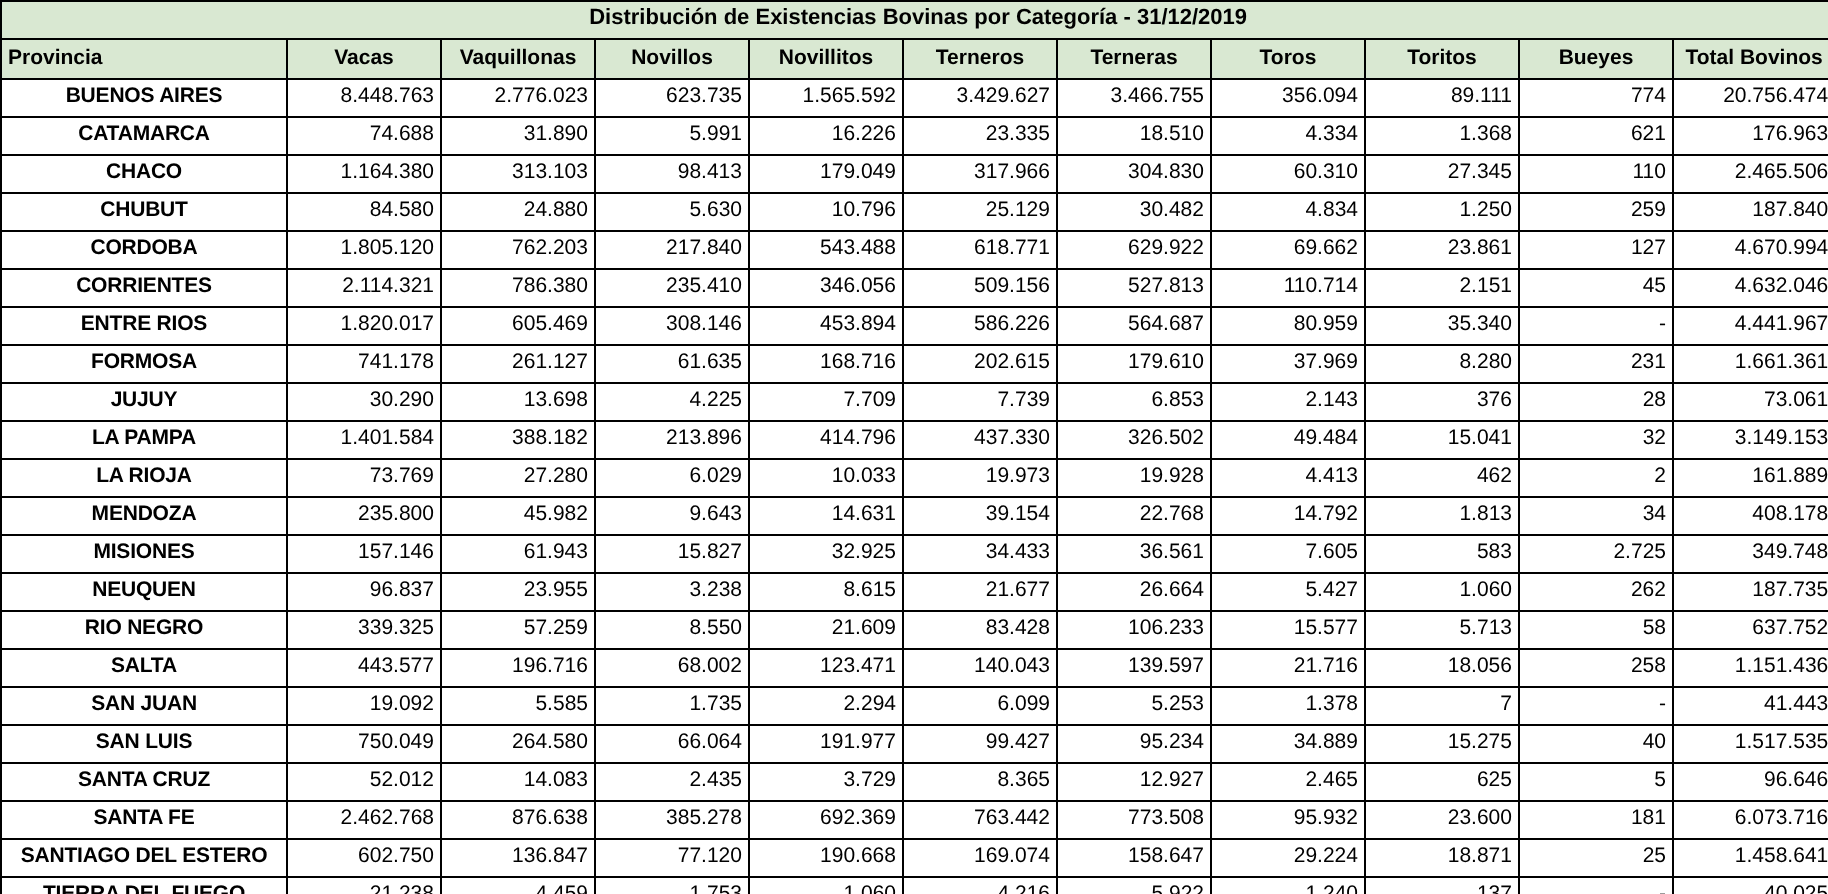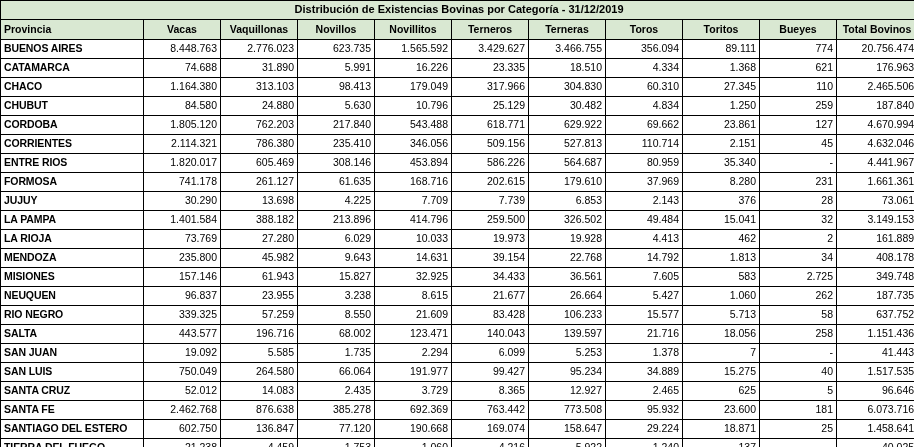--- a/index.html
+++ b/index.html
@@ -52,21 +52,21 @@
     margin-top: 36px;
   }
   th.h-num {
     text-align: center;
   }
   tr.data-row td {
     height: 16px;
     background: #ffffff;
   }
   td.prov {
-    text-align: left;
+    text-align: center;
     font-weight: bold;
     font-size: 10.5px;
     letter-spacing: -0.1px;
   }
   td.num {
     text-align: right;
     padding-right: 4px;
   }
   col.c-prov { width: 143px; }
   col.c-num  { width: 77px; }
@@ -225,21 +225,21 @@
           <td class="num">376</td>
           <td class="num">28</td>
           <td class="num">73.061</td>
         </tr>
         <tr class="data-row">
           <td class="prov">LA PAMPA</td>
           <td class="num">1.401.584</td>
           <td class="num">388.182</td>
           <td class="num">213.896</td>
           <td class="num">414.796</td>
-          <td class="num">259.500</td>
+          <td class="num">437.330</td>
           <td class="num">326.502</td>
           <td class="num">49.484</td>
           <td class="num">15.041</td>
           <td class="num">32</td>
           <td class="num">3.149.153</td>
         </tr>
         <tr class="data-row">
           <td class="prov">LA RIOJA</td>
           <td class="num">73.769</td>
           <td class="num">27.280</td>

